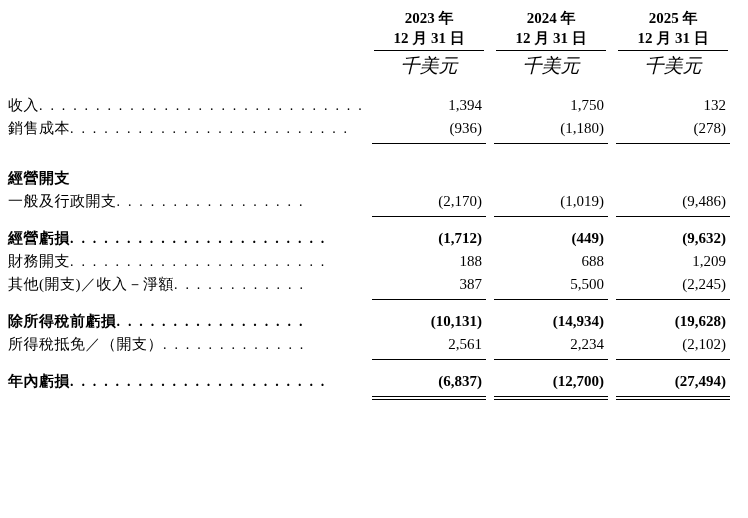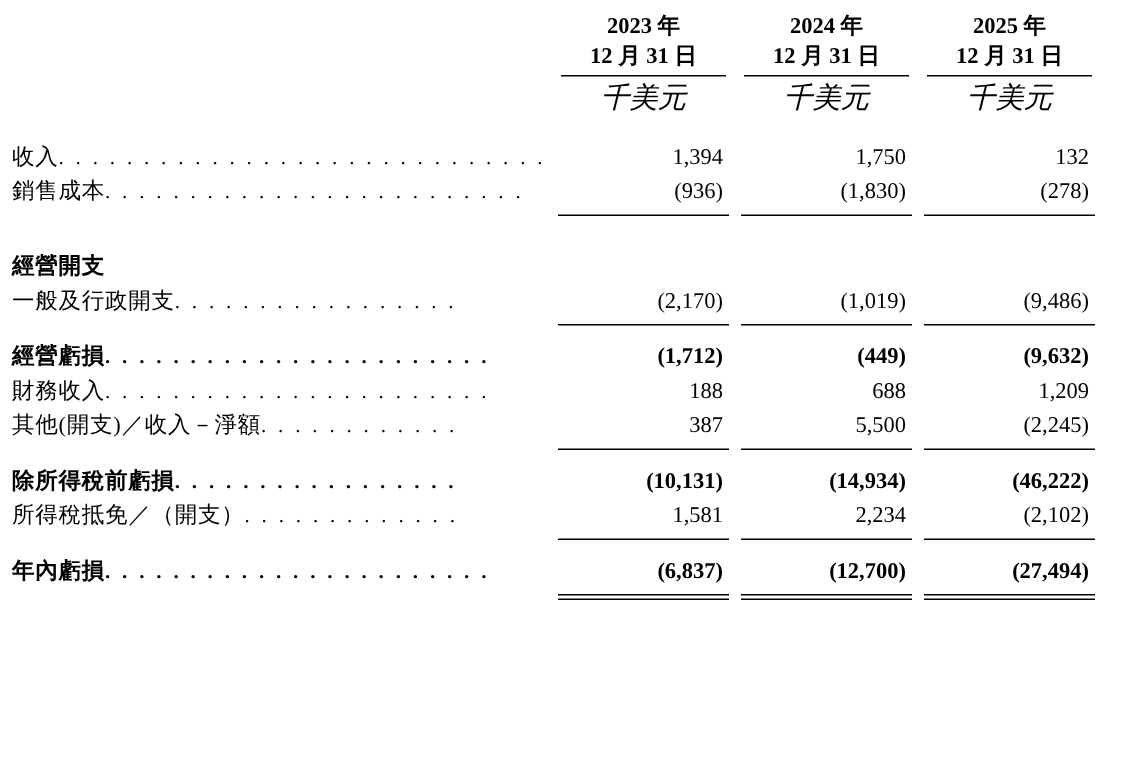--- a/index.html
+++ b/index.html
@@ -143,21 +143,21 @@
       <tr>
         <td class="lbl"><span>收入</span><span class="dots">. . . . . . . . . . . . . . . . . . . . . . . . . . . . .</span></td>
         <td class="num">1,394</td>
         <td class="num">1,750</td>
         <td class="num">132</td>
       </tr>
 
       <tr>
         <td class="lbl"><span>銷售成本</span><span class="dots">. . . . . . . . . . . . . . . . . . . . . . . . .</span></td>
         <td class="num">(936)</td>
-        <td class="num">(1,830)</td>
+        <td class="num">(1,180)</td>
         <td class="num">(278)</td>
       </tr>
 
       <tr class="rule">
         <td class="nr">
             <div class="r"></div>
           </td>
         <td>
             <div class="r"></div>
           </td>
@@ -212,21 +212,21 @@
         </tr>
 
       <tr class="b">
         <td class="lbl"><span>經營虧損</span><span class="dots">. . . . . . . . . . . . . . . . . . . . . . .</span></td>
         <td class="num">(1,712)</td>
         <td class="num">(449)</td>
         <td class="num">(9,632)</td>
       </tr>
 
       <tr>
-        <td class="lbl"><span>財務收入</span><span class="dots">. . . . . . . . . . . . . . . . . . . . . . .</span></td>
+        <td class="lbl"><span>財務開支</span><span class="dots">. . . . . . . . . . . . . . . . . . . . . . .</span></td>
         <td class="num">188</td>
         <td class="num">688</td>
         <td class="num">1,209</td>
       </tr>
 
 
       <tr>
         <td class="lbl"><span>其他(開支)／收入－淨額</span><span class="dots">. . . . . . . . . . . .</span></td>
         <td class="num">387</td>
         <td class="num">5,500</td>
@@ -249,26 +249,26 @@
       </tr>
 
       <tr class="spacer-sm">
           <td colspan="4"></td>
         </tr>
 
       <tr class="b">
         <td class="lbl"><span>除所得稅前虧損</span><span class="dots">. . . . . . . . . . . . . . . . .</span></td>
         <td class="num">(10,131)</td>
         <td class="num">(14,934)</td>
-        <td class="num">(46,222)</td>
+        <td class="num">(19,628)</td>
       </tr>
 
       <tr>
         <td class="lbl"><span>所得稅抵免／（開支）</span><span class="dots">. . . . . . . . . . . . .</span></td>
-        <td class="num">1,581</td>
+        <td class="num">2,561</td>
         <td class="num">2,234</td>
         <td class="num">(2,102)</td>
       </tr>
 
       <tr class="rule">
         <td class="nr">
             <div class="r"></div>
           </td>
         <td>
             <div class="r"></div>

